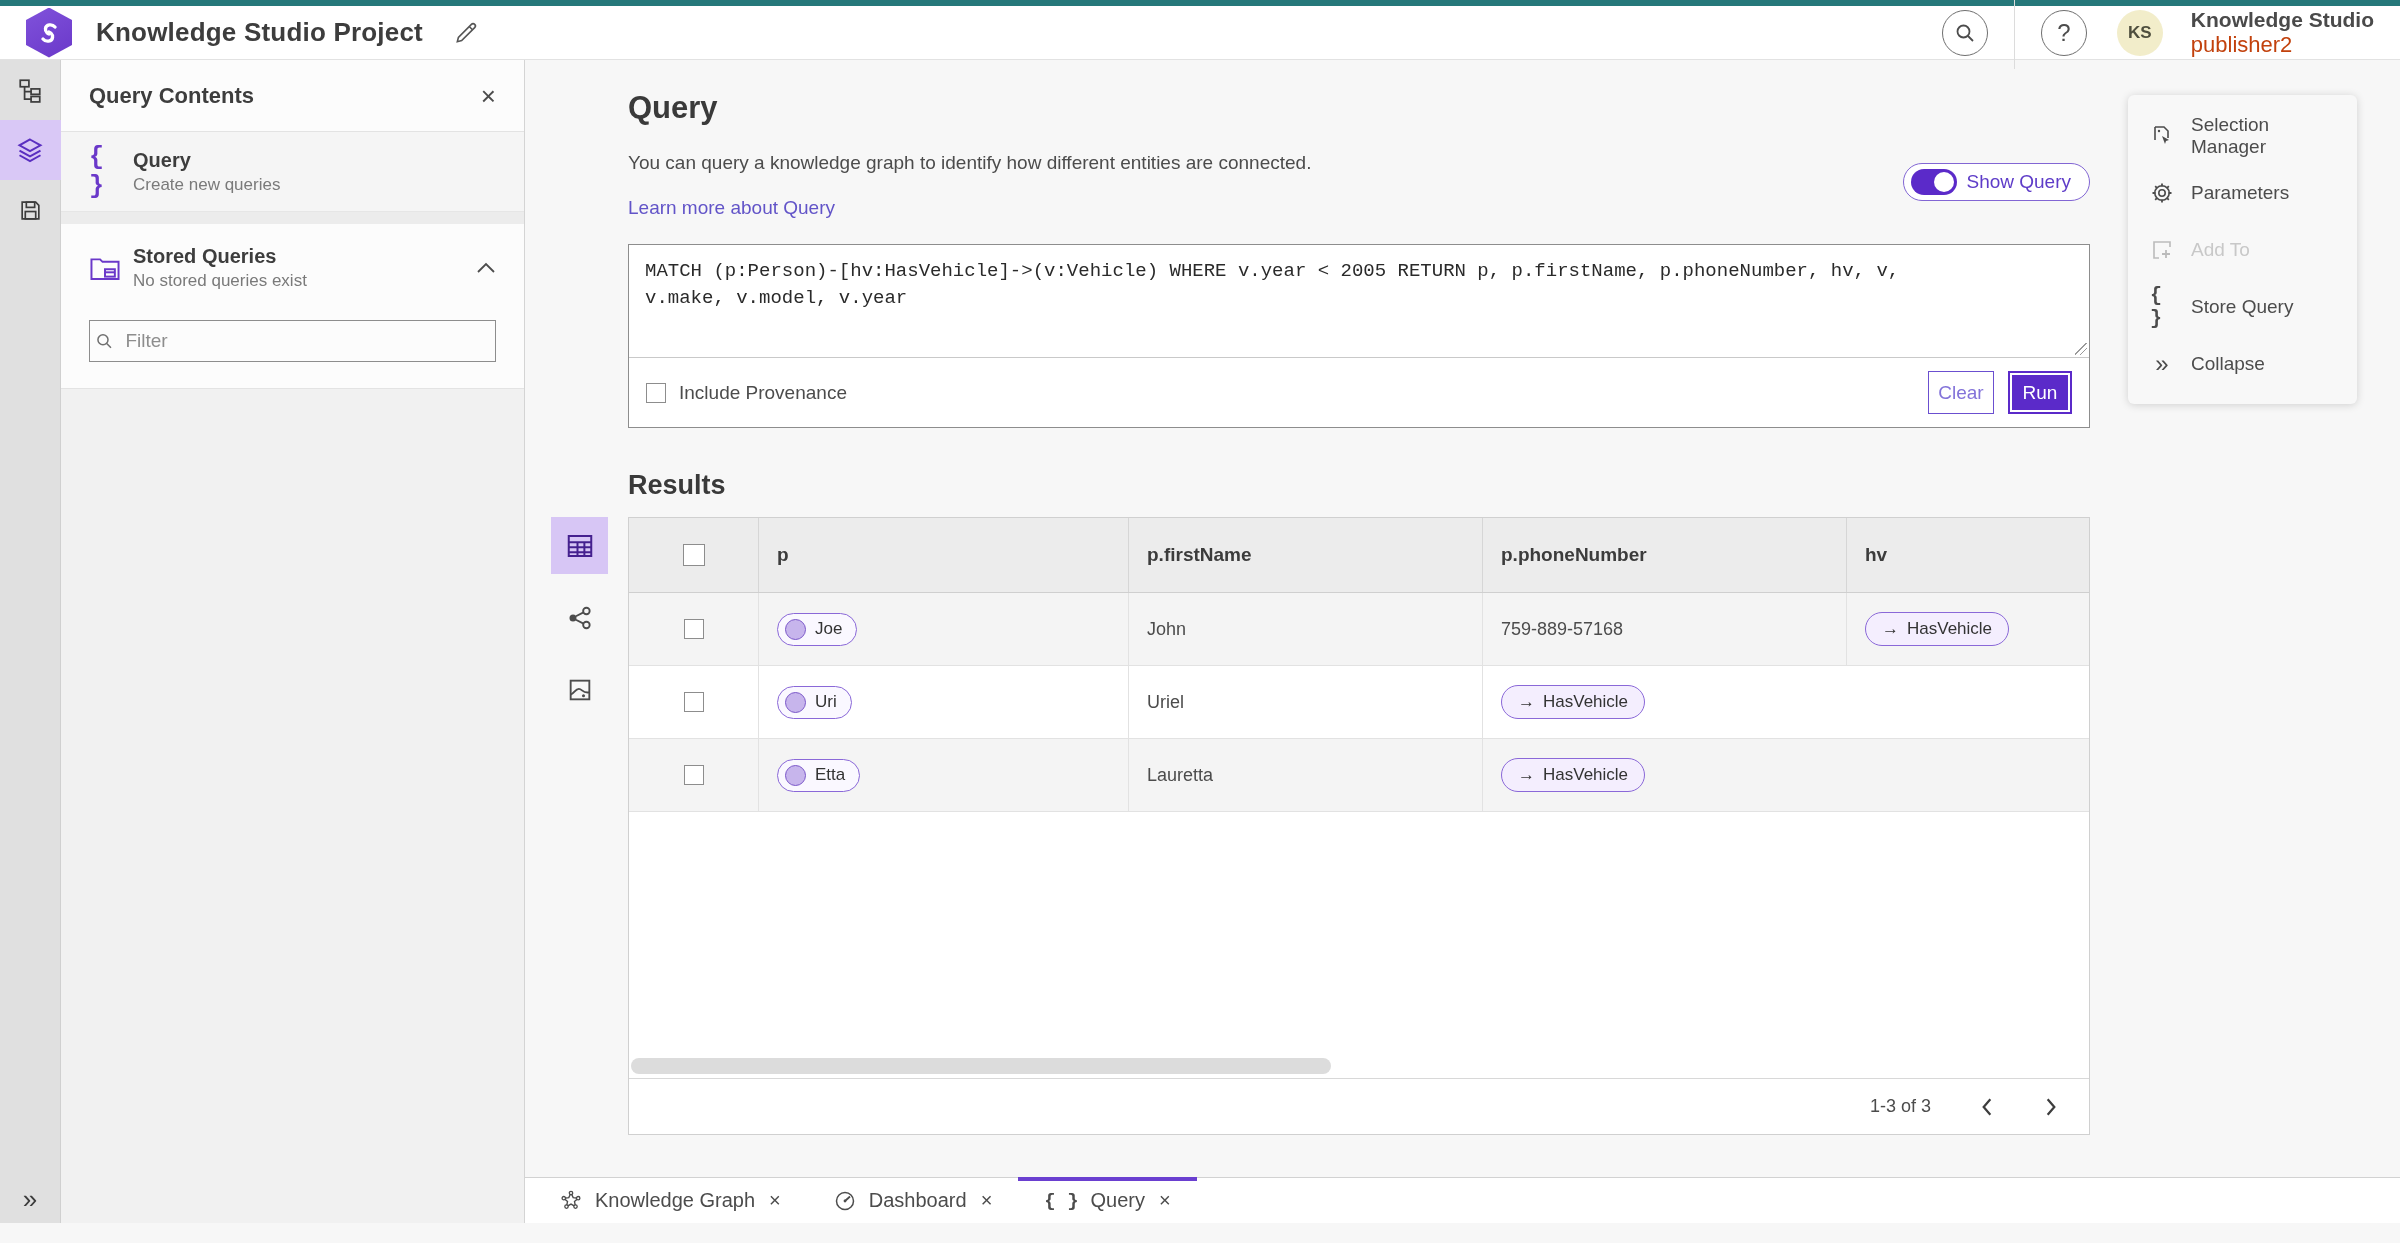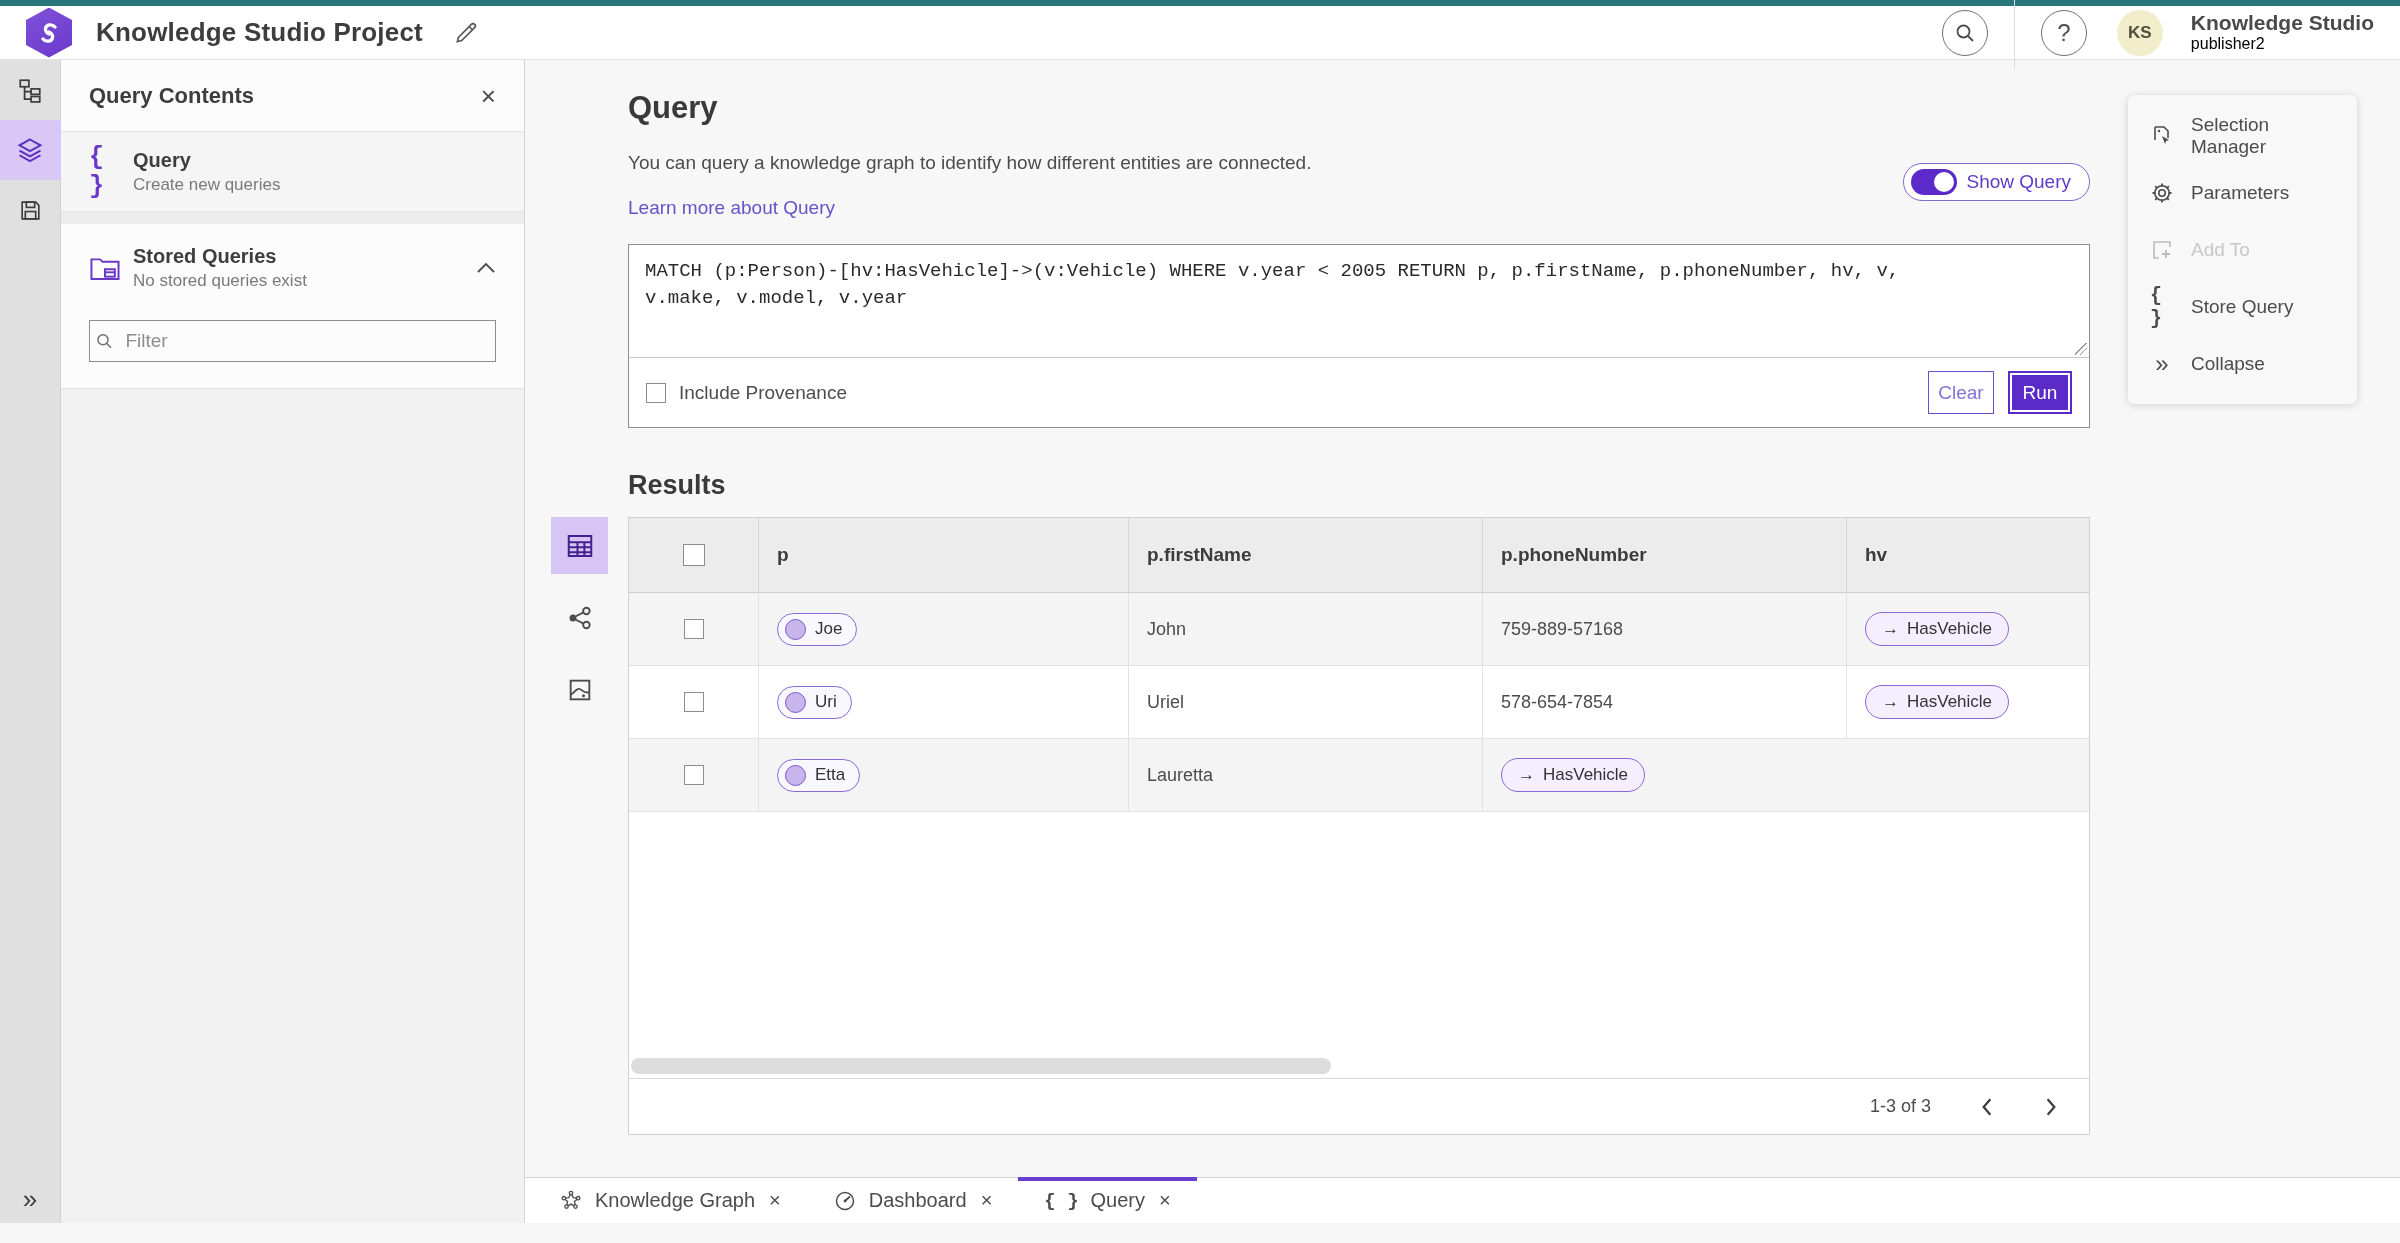--- a/index.html
+++ b/index.html
@@ -17,21 +17,21 @@
   .pencil { margin-left:30px; cursor:pointer; }
   .topbar-right { margin-left:auto; display:flex; align-items:center; }
   .circle-btn { width:46px; height:46px; border:1.5px solid #6f6f6f; border-radius:50%;
     display:flex; align-items:center; justify-content:center; background:#fff; cursor:pointer; }
   .tb-divider { width:1px; height:72px; background:#dcdcdc; margin:0 26px; }
   .help-glyph { font-size:24px; color:#4c4c4c; }
   .avatar { width:46px; height:46px; border-radius:50%; background:#f2edca; color:#4f4f3e;
     display:flex; align-items:center; justify-content:center; font-size:17px; font-weight:700; margin:0 28px 0 30px; }
   .user-block { line-height:1.15; }
   .user-block .product { font-size:21px; font-weight:700; color:#4a4a4a; }
-  .user-block .uname { font-size:16px; color:#000000; }
+  .user-block .uname { font-size:22px; color:#c2410c; }
 
   
   .app { display:flex; height:1163px; }
 
   .rail { width:61px; background:#e0e0e0; border-right:1px solid #d0d0d0;
     display:flex; flex-direction:column; align-items:center; }
   .rail-btn { width:61px; height:60px; display:flex; align-items:center; justify-content:center; cursor:pointer; }
   .rail-btn.sel { background:#d9c8f6; }
   .rail-expand { margin-top:auto; margin-bottom:8px; font-size:26px; color:#3d3d3d; cursor:pointer; }
 
@@ -348,21 +348,20 @@
               <div class="td td-cb">
                   <span class="checkbox"></span>
                 </div>
               <div class="td">
                   <span class="node-chip">
                     <span class="node-dot"></span>
                     <span class="chip-label">Uri</span>
                   </span>
                 </div>
               <div class="td">Uriel</div>
-              <div class="td">578-654-7854</div>
               <div class="td">
                   <span class="edge-chip">
                     <span class="arrow">→</span>
                     <span class="chip-label">HasVehicle</span>
                   </span>
                 </div>
             </div>
 
             <div class="tgrid trow alt">
               <div class="td td-cb">

